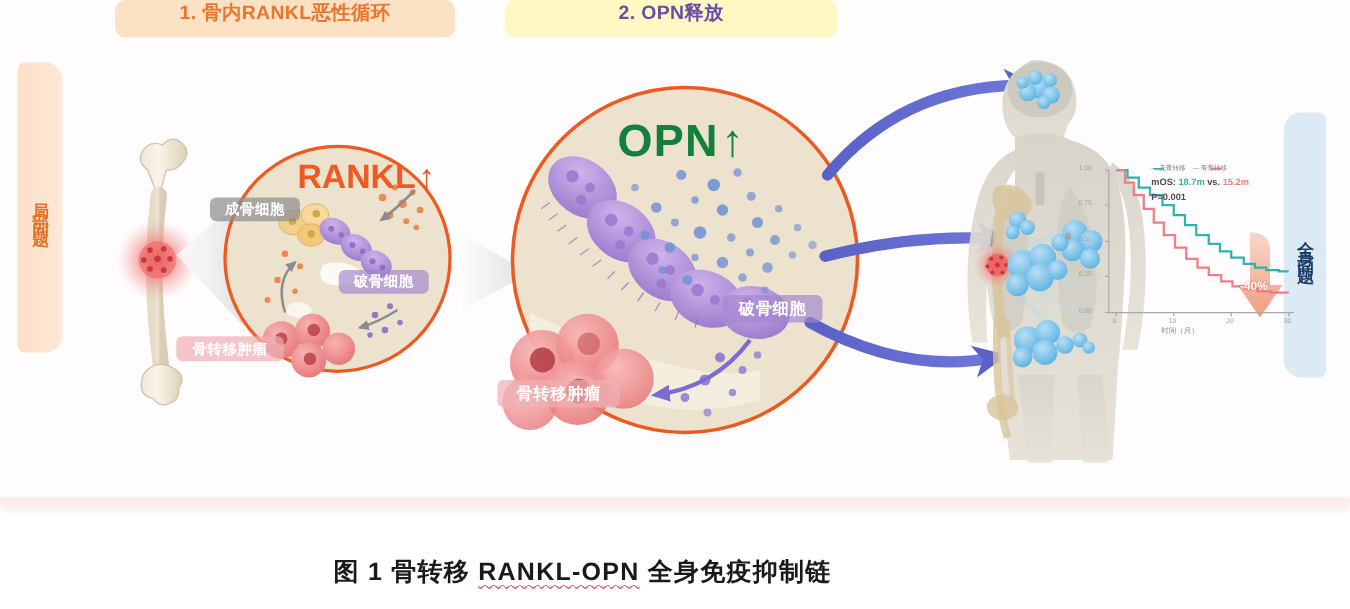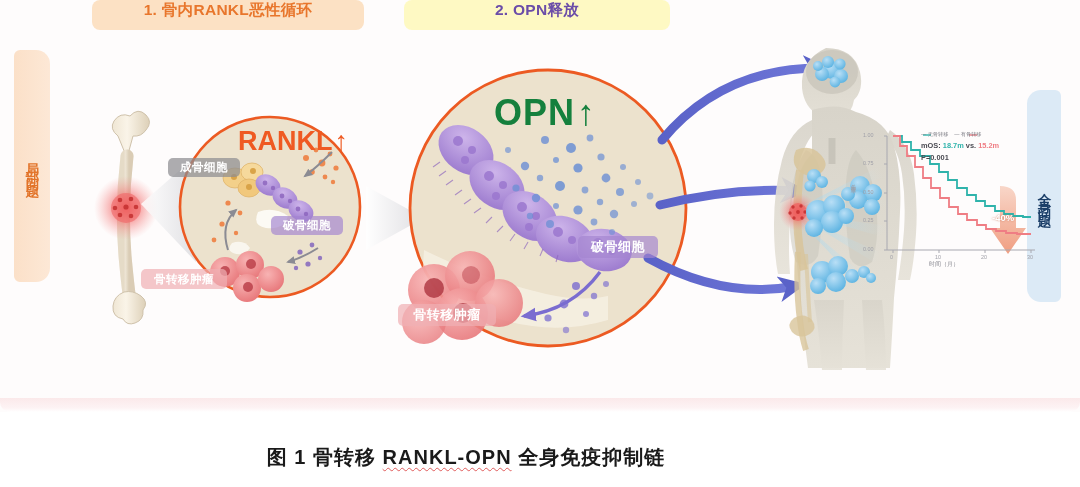--- a/index.html
+++ b/index.html
@@ -84,21 +84,21 @@
   .km-txt { position: absolute; white-space: nowrap; }
   #km-legend  { left: 76px; top: 3px;  font-size: 5.2px; color: #7d7d85; }
   #km-mos     { left: 76px; top: 13px; font-size: 7.4px; font-weight: bold; color: #4a4a52; }
   #km-mos .v1 { color: #2fb3ab; }
   #km-mos .v2 { color: #ef7d84; }
   #km-p       { left: 76px; top: 25px; font-size: 7.4px; font-weight: bold; color: #4a4a52; }
   #km-xlabel  { left: 84px; top: 132px; font-size: 6px; color: #8a8a92; }
   .km-tick    { position: absolute; font-size: 5.4px; color: #a0a0a8; }
 
   #km-drop-label {
-    position: absolute; left: 992px; top: 212px;
+    position: absolute; left: 992px; top: 224px;
     font-size: 9.5px; font-weight: bold; color: #ffffff;
     text-shadow: 0 0 2px rgba(200,110,80,.9);
   }
 
   
   #caption {
     position: absolute; left: 0; top: 444px; width: 932px;
     text-align: center; font-size: 20px; font-weight: bold; color: #1a1a1a;
     letter-spacing: 1px;
   }

